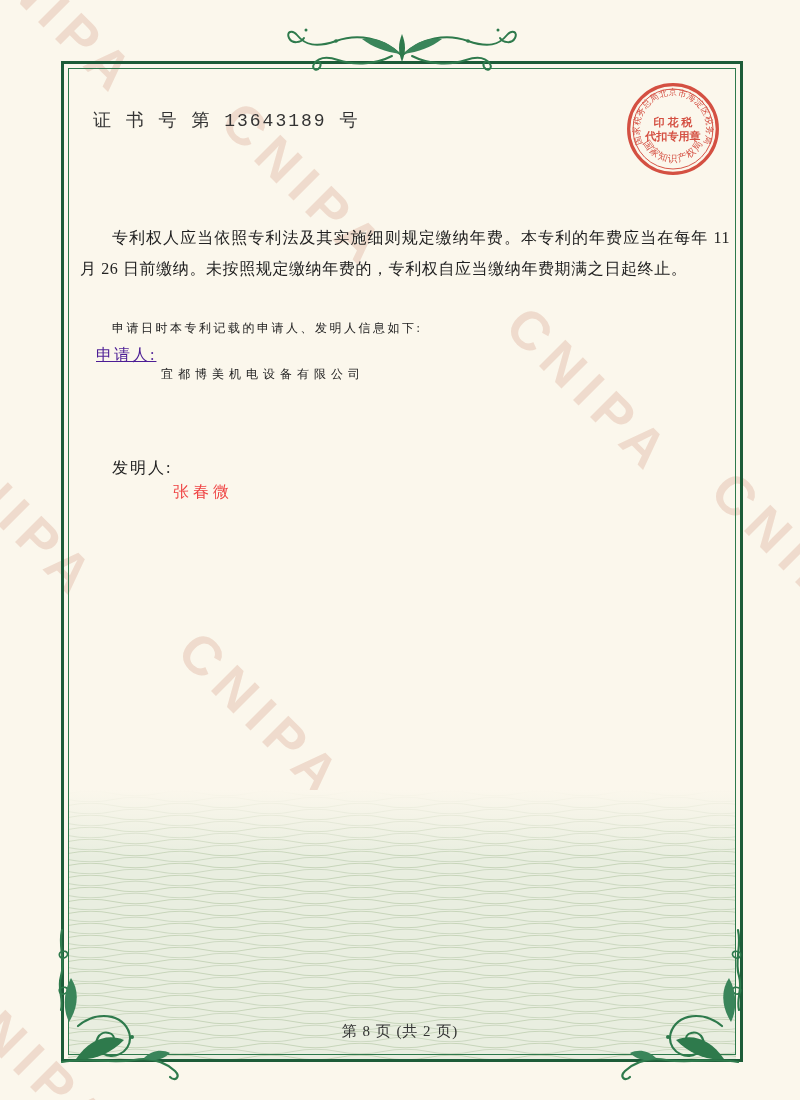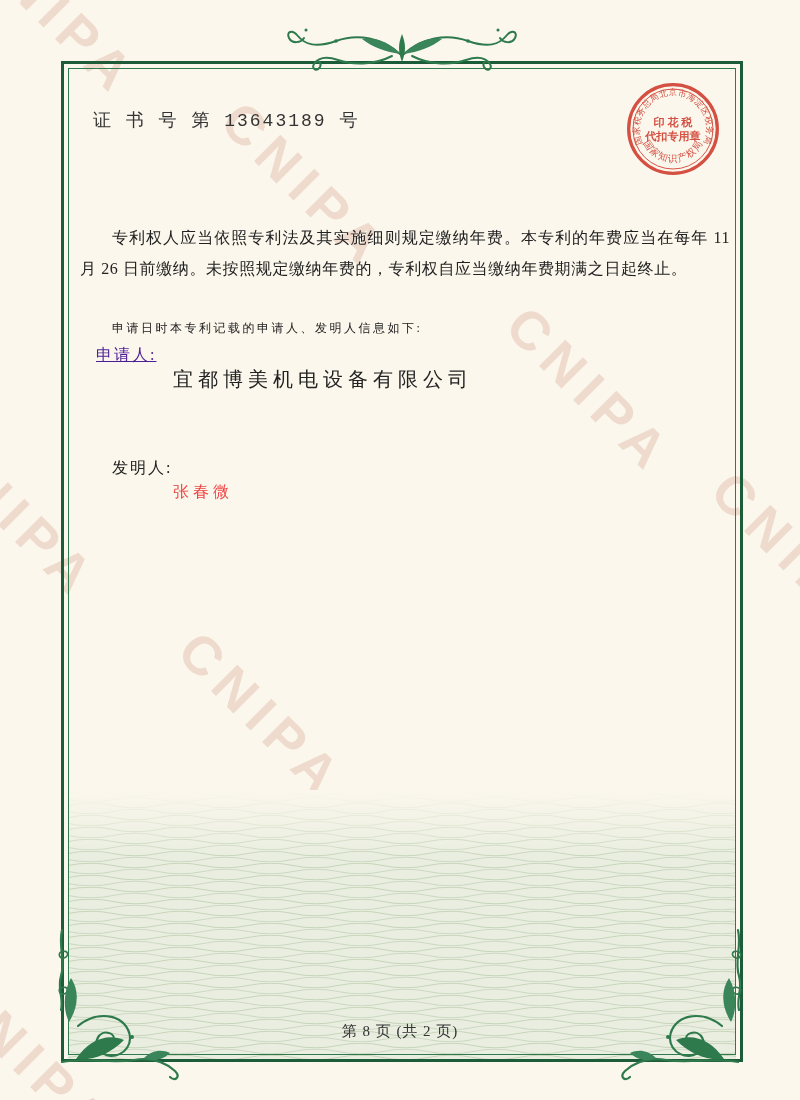--- a/index.html
+++ b/index.html
@@ -62,22 +62,22 @@
   }
   .info-heading{
     left:112px;top:320px;
     font-size:12px;letter-spacing:2.5px;color:#222;
   }
   .applicant-label{
     left:96px;top:345px;
     font-size:16px;letter-spacing:2px;color:#4c1d95;text-decoration:underline;
   }
   .applicant-name{
-    left:173px;top:366px;
-    font-size:20px;letter-spacing:5px;color:#222;
+    left:161px;top:366px;
+    font-size:12px;letter-spacing:5px;color:#222;
   }
   .inventor-label{
     left:112px;top:458px;
     font-size:16px;letter-spacing:2px;color:#222;
   }
   .inventor-name{
     left:173px;top:482px;
     font-size:16px;letter-spacing:4px;color:#ef4444;
   }
   .page-footer{

